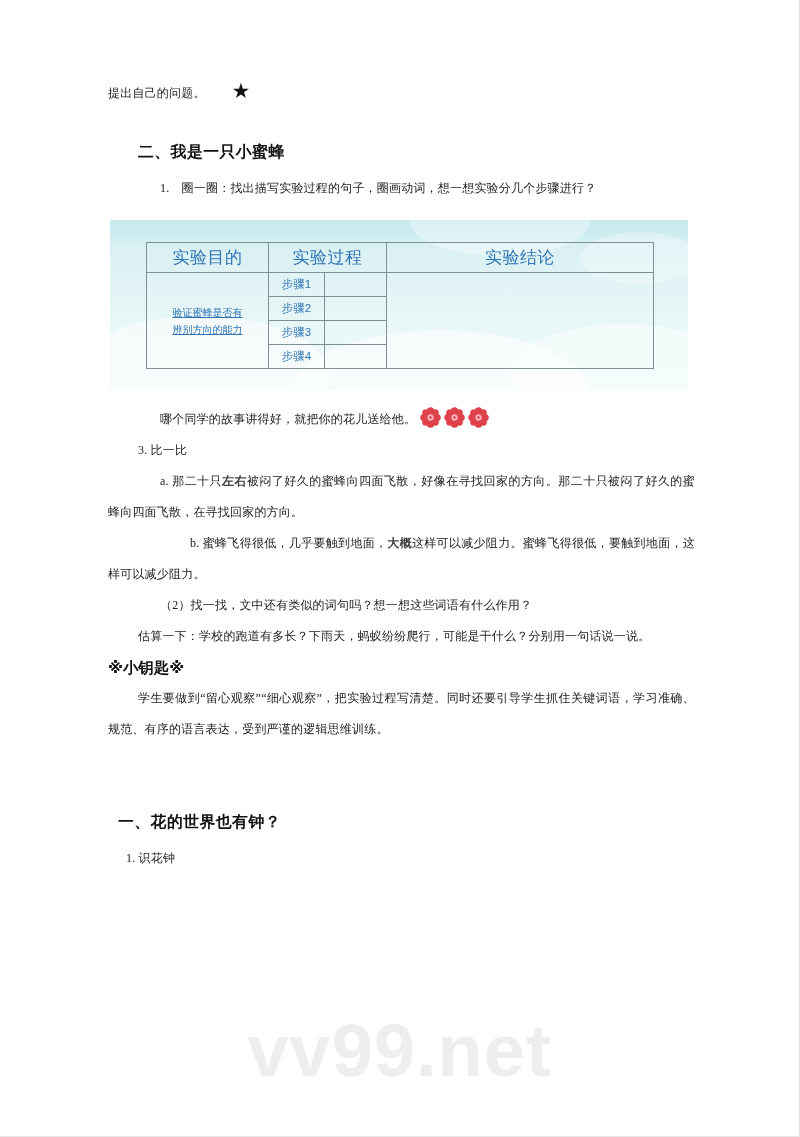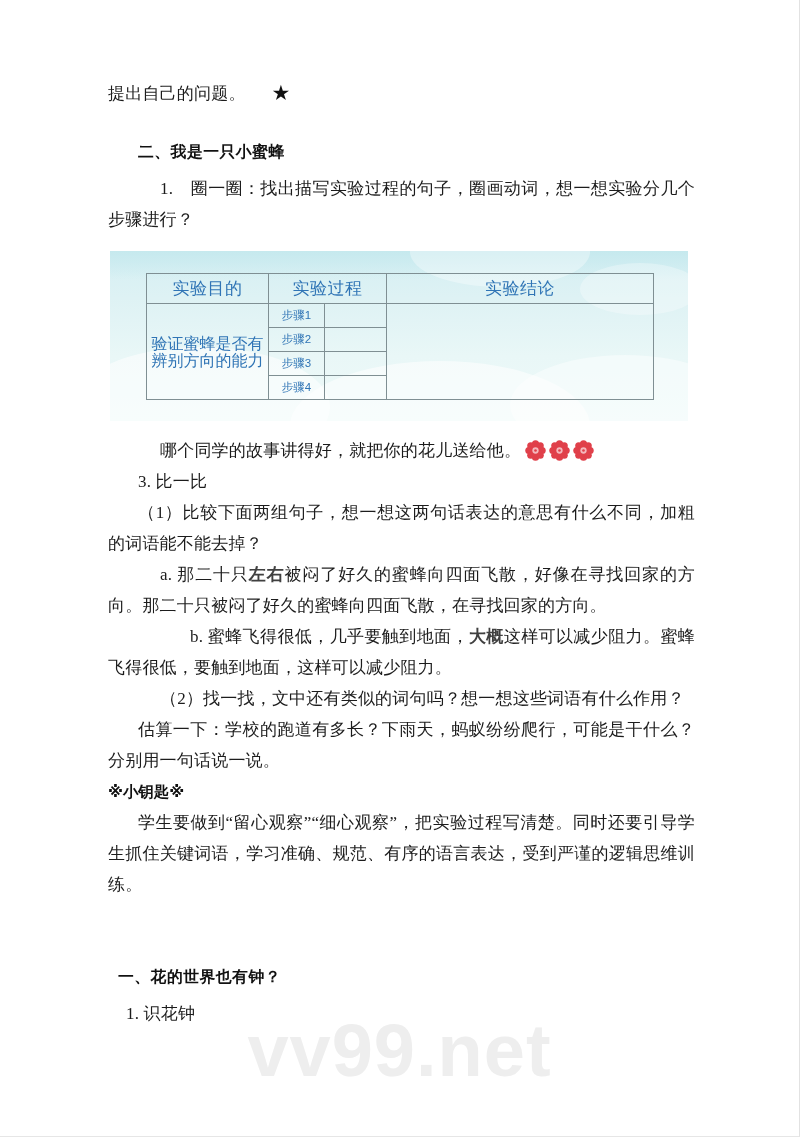--- a/index.html
+++ b/index.html
@@ -34,21 +34,21 @@
     pointer-events: none;
     z-index: 0;
   }
   .content {
     position: relative;
     z-index: 2;
     padding: 78px 104px 0 108px;
   }
   p {
     margin: 0;
-    font-size: 17px;
+    font-size: 12px;
     line-height: 31px;
     color: #1c1c1c;
     text-align: justify;
     text-justify: inter-ideograph;
     letter-spacing: 0.2px;
   }
   .ind1 { text-indent: 30px; }
   .ind2 { text-indent: 52px; }
   .noind { text-indent: 0; }
   .row-star {
@@ -140,23 +140,24 @@
     text-align: center;
     vertical-align: middle;
     background: transparent;
   }
   td.hd {
     font-size: 17px;
     height: 30px;
     letter-spacing: 0.5px;
   }
   td.purpose {
-    font-size: 16px;
+    font-size: 10px;
     line-height: 17px;
     width: 122px;
+    text-decoration: underline;
   }
   td.step {
     font-size: 11.5px;
     width: 56px;
     height: 24px;
   }
   td.blank { }
   td.concl { }
 
   
@@ -278,21 +279,20 @@
               <circle cx="17.4" cy="17.4" r="4.1"></circle>
             <circle cx="12" cy="12" r="6.6"></circle>
           </g>
           <circle cx="12" cy="12" r="3.6" fill="#f4b8bc"></circle>
           <circle cx="12" cy="12" r="1.5" fill="#e0404a"></circle>
         </svg>
       </span>
     </p>
 
     <p class="ind1">3. 比一比</p>
-    <p class="ind1">（1）比较下面两组句子，想一想这两句话表达的意思有什么不同，加粗的词语能不能去掉？</p>
 
     <p class="ind2">
       <span>a. 那二十只</span><span class="red">左右</span><span>被闷了好久的蜜蜂向四面飞散，好像在寻找回家的方向。那二十只被闷了好久的蜜蜂向四面飞散，在寻找回家的方向。</span>
     </p>
 
     <p style="text-indent:82px">
       <span>b. 蜜蜂飞得很低，几乎要触到地面，</span><span class="red">大概</span><span>这样可以减少阻力。蜜蜂飞得很低，要触到地面，这样可以减少阻力。</span>
     </p>
 
     <p class="ind2">（2）找一找，文中还有类似的词句吗？想一想这些词语有什么作用？</p>

